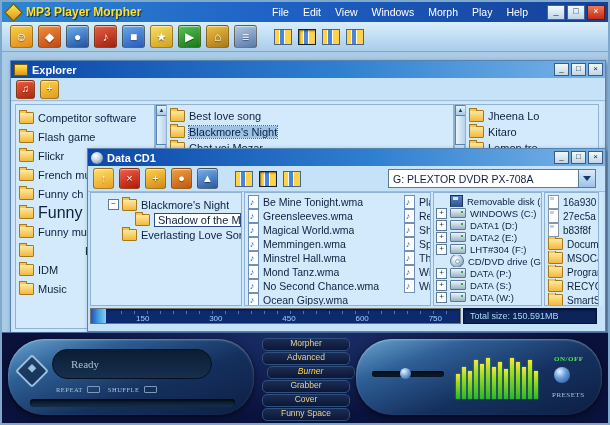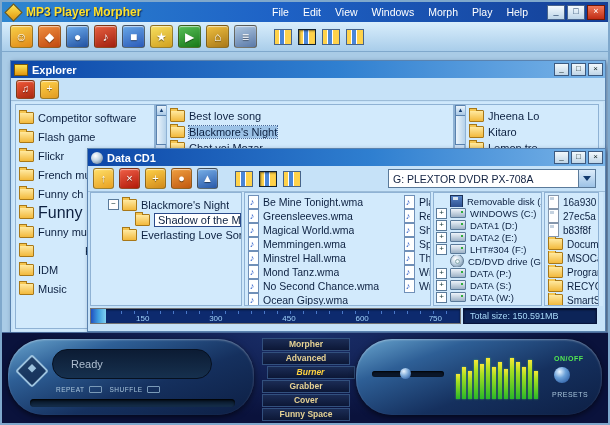--- a/index.html
+++ b/index.html
@@ -93,39 +93,39 @@
   .rchip{width:15px;height:100%;background:linear-gradient(90deg,#2050c0,#40a0e0,#80d0f0);flex:0 0 auto;}
   .rticks{flex:1;display:flex;justify-content:space-between;padding:0 18px 0 30px;}
   .rticks span{color:#9fd0f8;font-size:8px;}
   .sizebox{position:absolute;background:#0c2458;border:1px solid #06143c;box-shadow:inset 0 1px 2px rgba(0,0,0,.6);
     color:#a8d8f8;font-size:9px;display:flex;align-items:center;padding-left:6px;box-sizing:border-box;}
   
   .skin{position:absolute;left:0;top:330px;width:606px;height:91px;overflow:hidden;
     background:radial-gradient(ellipse at 50% 0%,#1a2f6a 0%,#0a123c 65%);border-top:1px solid #4a6a9a;}
   .console{position:absolute;border-radius:36px;
     background:linear-gradient(160deg,#6aa6cf 0%,#2e5f96 26%,#15305e 60%,#0d1f44 100%);
-    box-shadow:inset 0 1px 2px rgba(255,255,255,.35),0 2px 6px rgba(0,0,0,.6);}
+    box-shadow:inset 0 1px 2px rgba(255,255,255,.35),0 2px 6px rgba(0,0,0,.6);font-family:Liberation Serif, serif;}
   .console.left{left:6px;top:6px;width:246px;height:76px;}
   .console.right{left:354px;top:6px;width:246px;height:76px;}
   .logo{position:absolute;left:12px;top:20px;width:20px;height:20px;border:2px solid #9cc2de;
     transform:rotate(45deg);border-radius:3px;background:rgba(12,28,60,.6);}
   .logo::after{content:"";position:absolute;left:5px;top:5px;width:6px;height:6px;background:#9cc2de;}
   .display{position:absolute;left:44px;top:10px;width:160px;height:30px;border-radius:15px;
     background:linear-gradient(#0c1c34,#16304e);border:1px solid #061020;color:#aebed0;font-size:11px;
     display:flex;align-items:center;padding-left:18px;box-sizing:border-box;}
   .modes{position:absolute;left:48px;top:47px;font-size:6.5px;color:#a8c4da;letter-spacing:.5px;
     display:flex;align-items:center;}
   .mbox{display:inline-block;width:11px;height:5px;border:1px solid #7a9ab8;margin:0 8px 0 4px;border-radius:1px;}
   .groove{position:absolute;left:22px;top:60px;width:205px;height:8px;border-radius:4px;
     background:linear-gradient(#04101e,#16304e);box-shadow:inset 0 1px 2px #000;}
   .navstack{position:absolute;left:256px;top:4px;width:96px;height:84px;
     display:flex;flex-direction:column;justify-content:center;align-items:center;gap:1px;}
-  .navbtn{width:86px;height:11px;font-size:8.5px;font-weight:bold;color:#e6d294;
-    background:linear-gradient(#1b2c55,#0c1736);border:1px solid #32507e;border-radius:0;
-    display:flex;align-items:center;justify-content:center;line-height:1;}
+  .navbtn{width:86px;height:11px;font-size:8.5px;font-weight:normal;color:#e6d294;
+    background:linear-gradient(#1b2c55,#0c1736);border:1px solid #32507e;border-radius:5px;
+    display:flex;justify-content:center;line-height:1;}
   .navbtn.selected{color:#ffd23e;font-style:italic;margin-left:9px;}
   .slider{position:absolute;left:16px;top:32px;width:72px;height:6px;border-radius:3px;
     background:#0a1628;box-shadow:inset 0 1px 2px #000;}
   .slider::after{content:"";position:absolute;left:28px;top:-3px;width:11px;height:11px;border-radius:50%;
     background:radial-gradient(circle at 35% 30%,#e8f4ff,#7aa8d8 45%,#1c4a94);}
   .eq{position:absolute;left:100px;top:12px;width:92px;height:48px;display:flex;align-items:flex-end;gap:2px;}
   .eqbar{width:4px;background:linear-gradient(#f8e838 0%,#a8e020 28%,#28b828 100%);
     box-shadow:0 0 2px rgba(120,255,80,.6);}
   .onoff{position:absolute;left:198px;top:16px;color:#52e852;font-size:7px;font-weight:bold;letter-spacing:.5px;}
   .sphere{position:absolute;left:198px;top:28px;width:16px;height:16px;border-radius:50%;

